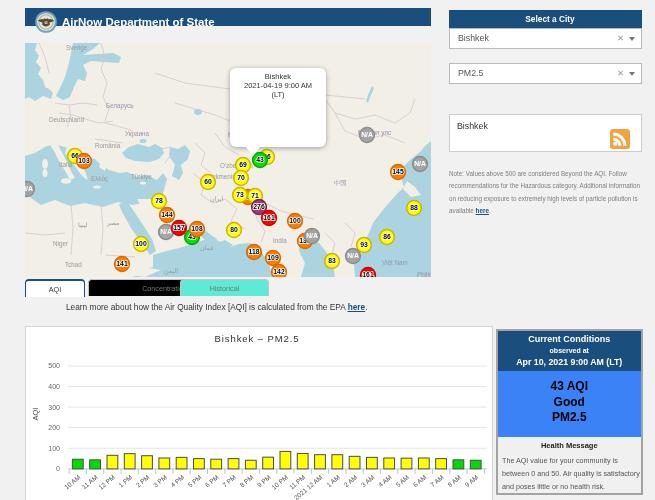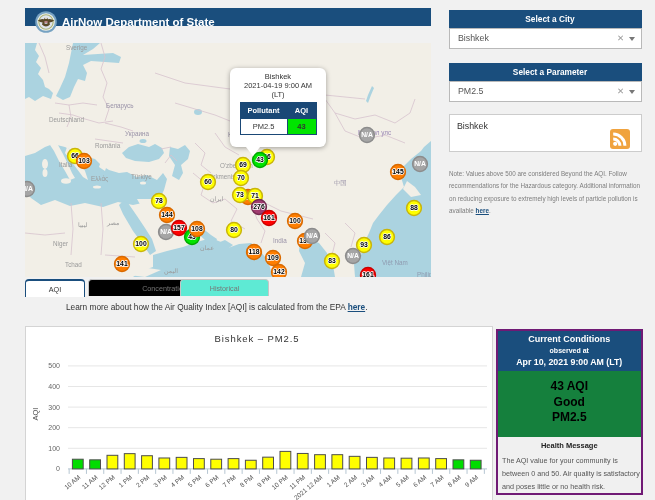--- a/index.html
+++ b/index.html
@@ -31,26 +31,26 @@
 #selparam{left:449px;top:63px;width:193px;}
 .ddrow{background:#fff;border:1px solid #b9b9b9;height:19px;position:relative;}
 .ddrow .txt{position:absolute;left:8px;top:0;line-height:19px;font-size:8.8px;color:#555;}
 .ddrow .x{position:absolute;right:17px;top:0;line-height:19px;font-size:8.5px;color:#999;}
 .ddrow .car{position:absolute;right:6px;top:8px;width:0;height:0;border-left:3.2px solid transparent;border-right:3.2px solid transparent;border-top:4px solid #777;}
 #rssbox{left:449px;top:114px;width:191px;height:36px;background:#fff;border:1px solid #ccc;}
 #rssbox .bk{position:absolute;left:7px;top:6px;font-size:8.8px;color:#333;}
 #note{left:449px;top:168px;width:220px;font-size:6.3px;color:#7d7d7d;line-height:12.4px;white-space:nowrap;}
 #note b{color:#1a4e7d;text-decoration:underline;}
 
-#cc{left:496px;top:329px;width:142.5px;height:162px;border:2px solid #701a75;background:#f0f0f0;}
+#cc{left:496px;top:329px;width:142.5px;height:162px;border:2px solid #a3a3a3;background:#f0f0f0;}
 #cchead{background:#1a4e7d;color:#fff;text-align:center;padding-top:2px;height:38px;}
 #cchead .l1{font-size:9px;font-weight:bold;line-height:12px;}
 #cchead .l2{font-size:7px;font-weight:bold;line-height:11px;}
 #cchead .l3{font-size:8.8px;font-weight:bold;line-height:13px;}
-#ccgreen{background:#15803d;height:58px;text-align:center;color:#000;font-weight:bold;font-size:12px;line-height:15.6px;padding-top:8px;}
+#ccgreen{background:#3b82f6;height:58px;text-align:center;color:#000;font-weight:bold;font-size:12px;line-height:15.6px;padding-top:8px;}
 #cchealth{text-align:center;}
 #cchealth .t{font-size:7.5px;font-weight:bold;color:#222;margin-top:4px;}
 #cchealth .b{font-size:7.2px;color:#555;text-align:left;margin:4px 0 0 4px;line-height:13.2px;white-space:nowrap;}
 </style>
 </head>
 <body>
 <div class="abs" id="hdr">
   <svg class="abs" style="left:8px;top:1px" width="26" height="26" viewBox="0 0 26 26">
     <circle cx="13" cy="13" r="10.8" fill="#76a2c2"></circle>
     <circle cx="13" cy="13" r="8.8" fill="#f2f2ea"></circle>
@@ -213,32 +213,20 @@
       <text x="342" y="94.4" font-size="6.8" font-weight="bold" text-anchor="middle" fill="#fff" stroke="none" stroke-width="1.6" paint-order="stroke" font-family="&quot;Liberation Sans&quot;,sans-serif">N/A</text>
       <circle cx="242" cy="114" r="7.4" fill="#ffff00" stroke="#c9b50a" stroke-width="1.5"></circle>
       <text x="242" y="116.4" font-size="6.8" font-weight="bold" text-anchor="middle" fill="#000" stroke="#ffffff" stroke-width="1.6" paint-order="stroke" font-family="&quot;Liberation Sans&quot;,sans-serif">66</text>
       <circle cx="235" cy="117" r="7.4" fill="#00e400" stroke="#00a800" stroke-width="1.5"></circle>
       <text x="235" y="119.4" font-size="6.8" font-weight="bold" text-anchor="middle" fill="#000" stroke="#ffffff" stroke-width="1.6" paint-order="stroke" font-family="&quot;Liberation Sans&quot;,sans-serif">43</text>
     </svg>
   <div class="abs" id="popup">
     <div style="margin-top:4px">Bishkek</div>
     <div>2021-04-19 9:00 AM</div>
     <div>(LT)</div>
-    <table id="ptable">
-      <tbody>
-          <tr>
-            <td class="th" style="width:46px">Pollutant</td>
-            <td class="th" style="width:28px">AQI</td>
-          </tr>
-      <tr>
-            <td style="background:#fff">PM2.5</td>
-            <td style="background:#00e400;font-weight:bold">43</td>
-          </tr>
-    </tbody>
-      </table>
     <div class="tail"></div>
   </div>
 </div>
 
 <div class="abs tab" id="tab1">AQI</div>
 <div class="abs tab" id="tab2">Concentration</div>
 <div class="abs tab" id="tab3">Historical</div>
 <div class="abs" id="learn">Learn more about how the Air Quality Index [AQI] is calculated from the EPA <a>here</a>.</div>
 
 <div class="abs" id="chart">
@@ -335,21 +323,20 @@
 
 <div class="abs" id="selcity">
   <div class="bluehead">Select a City</div>
   <div class="ddrow">
       <span class="txt">Bishkek</span>
       <span class="x">✕</span>
       <span class="car"></span>
     </div>
 </div>
 <div class="abs" id="selparam">
-  <div class="bluehead">Select a Parameter</div>
   <div class="ddrow">
       <span class="txt">PM2.5</span>
       <span class="x">✕</span>
       <span class="car"></span>
     </div>
 </div>
 <div class="abs" id="rssbox">
   <span class="bk">Bishkek</span>
   <svg class="abs" style="right:11px;top:14px" width="20" height="20" viewBox="0 0 20 20">
     <rect x="0" y="0" width="20" height="20" rx="3" fill="#f0a33e"></rect>

